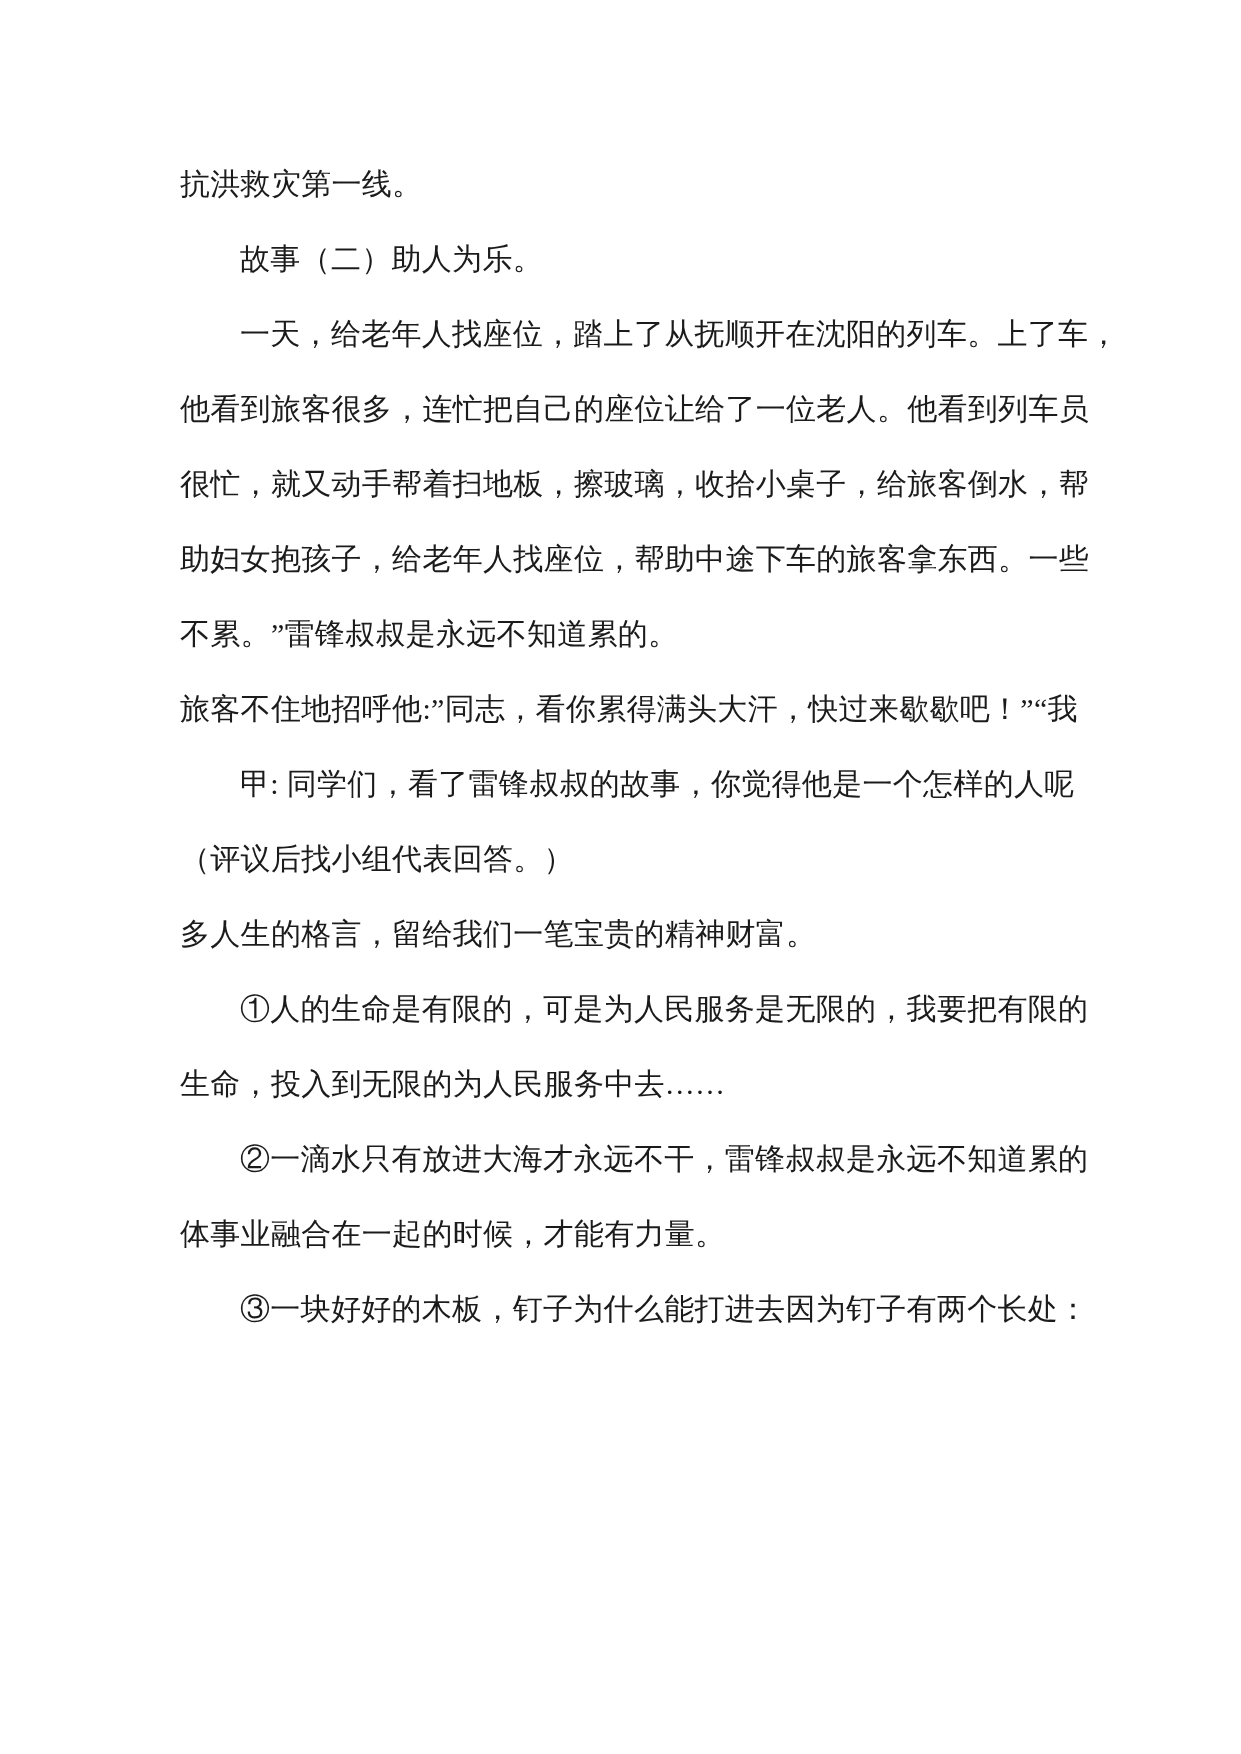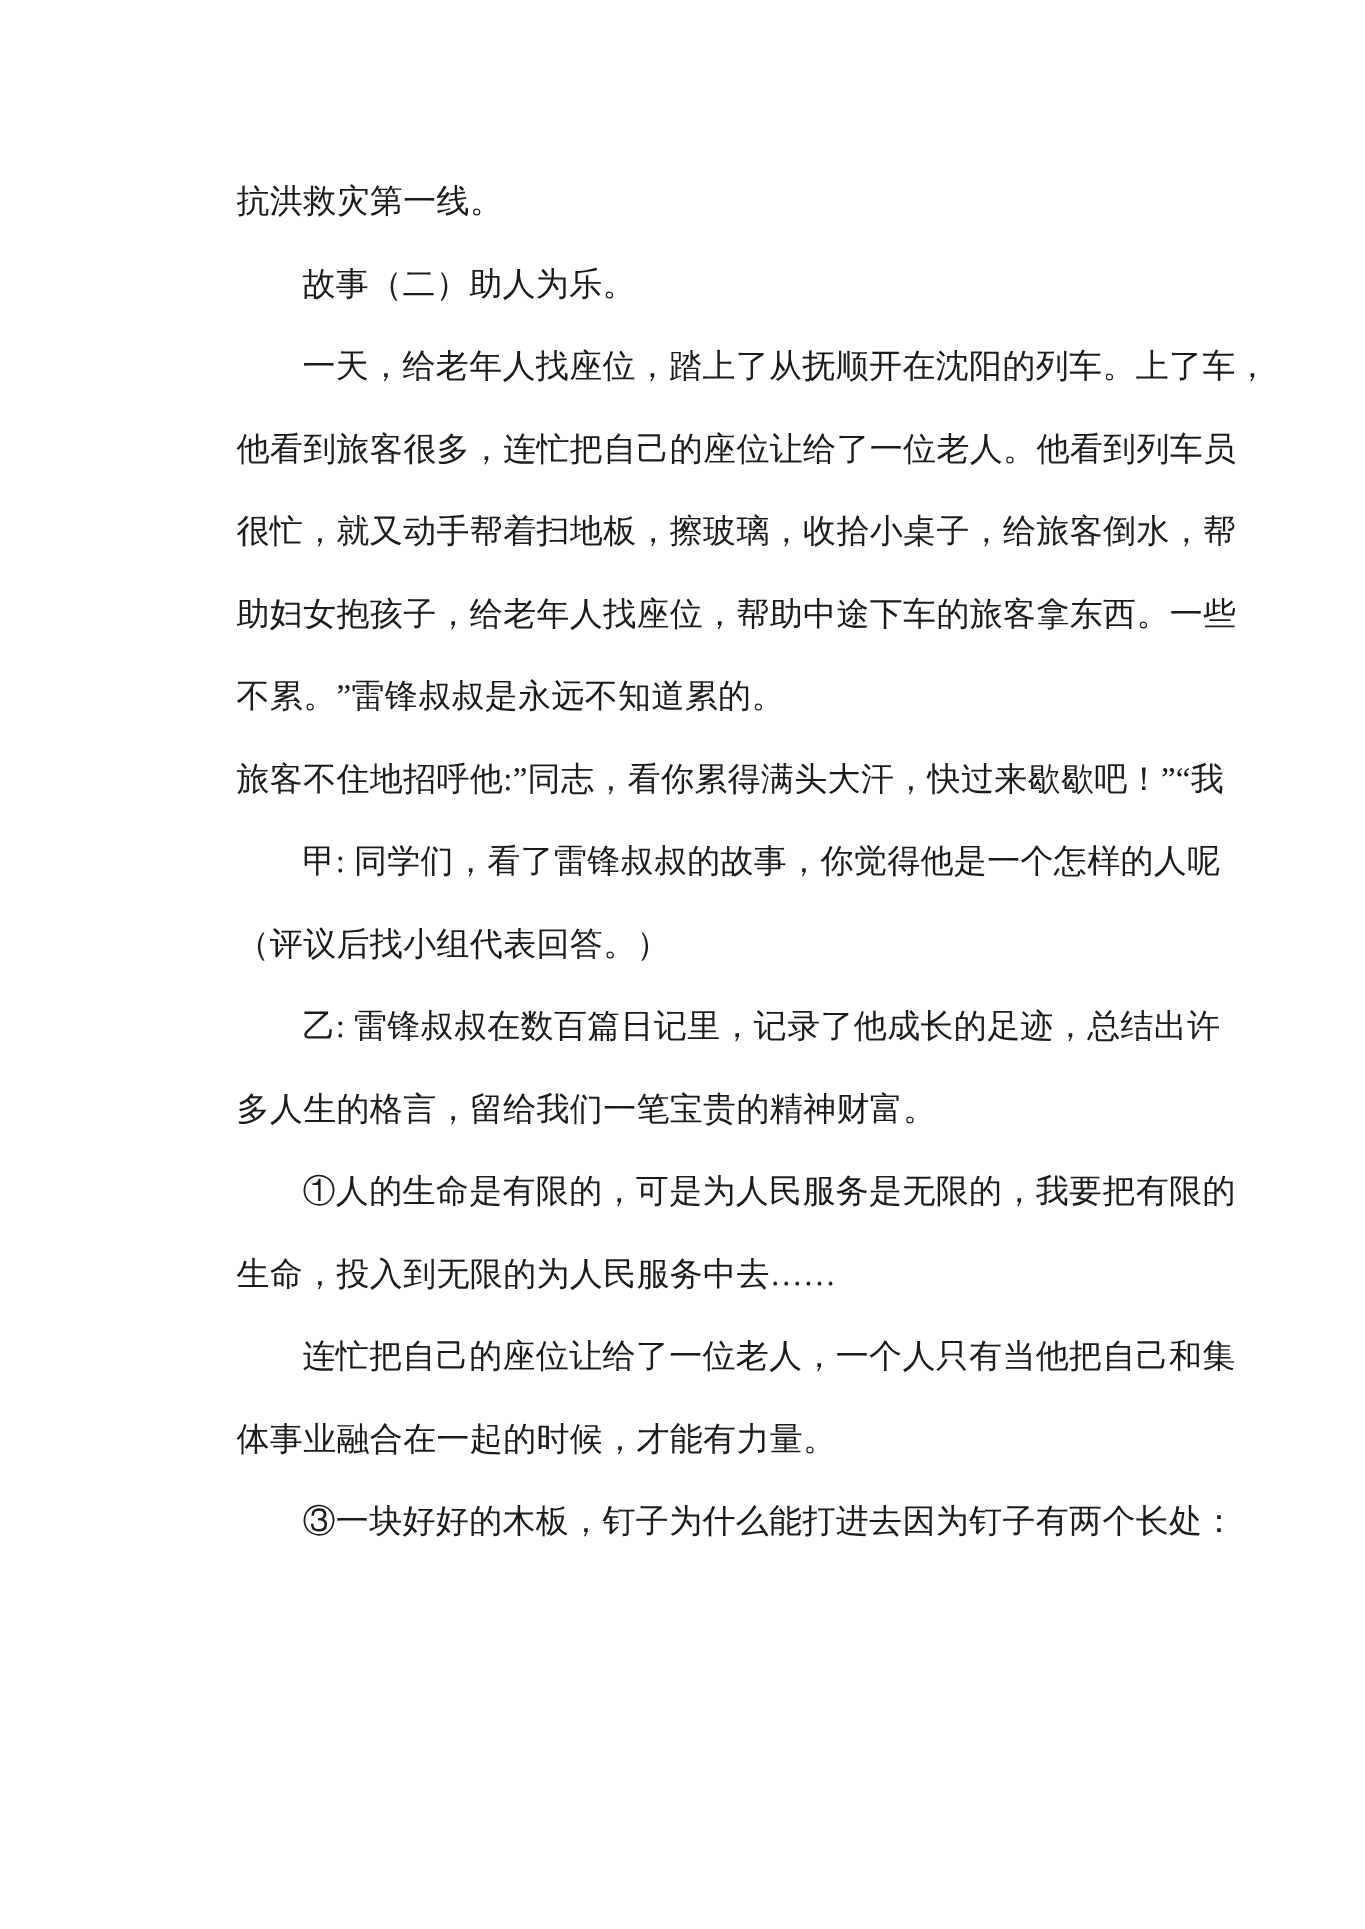--- a/index.html
+++ b/index.html
@@ -32,32 +32,31 @@
     letter-spacing: 0.3px;
   }
   .line.indent {
     padding-left: 60px;
   }
 </style>
 </head>
 <body style="background: rgb(255, 255, 255);">
 
 <div class="page">
-  <div class="doc-body" id="doc-body" style="color: rgb(27, 27, 27); margin-left: 35px;">
+  <div class="doc-body" id="doc-body" style="color: rgb(27, 27, 27);">
       <div class="line">抗洪救灾第一线。</div>
       <div class="line indent">故事（二）助人为乐。</div>
       <div class="line indent">一天，给老年人找座位，踏上了从抚顺开在沈阳的列车。上了车，</div>
       <div class="line">他看到旅客很多，连忙把自己的座位让给了一位老人。他看到列车员</div>
       <div class="line">很忙，就又动手帮着扫地板，擦玻璃，收拾小桌子，给旅客倒水，帮</div>
       <div class="line">助妇女抱孩子，给老年人找座位，帮助中途下车的旅客拿东西。一些</div>
       <div class="line">不累。”雷锋叔叔是永远不知道累的。</div>
       <div class="line">旅客不住地招呼他:”同志，看你累得满头大汗，快过来歇歇吧！”“我</div>
       <div class="line indent">甲: 同学们，看了雷锋叔叔的故事，你觉得他是一个怎样的人呢</div>
       <div class="line">（评议后找小组代表回答。）</div>
-      <div class="line indent">乙: 雷锋叔叔在数百篇日记里，记录了他成长的足迹，总结出许</div>
       <div class="line">多人生的格言，留给我们一笔宝贵的精神财富。</div>
       <div class="line indent">①人的生命是有限的，可是为人民服务是无限的，我要把有限的</div>
       <div class="line">生命，投入到无限的为人民服务中去……</div>
-      <div class="line indent">连忙把自己的座位让给了一位老人，一个人只有当他把自己和集</div>
+      <div class="line indent">②一滴水只有放进大海才永远不干，雷锋叔叔是永远不知道累的</div>
       <div class="line">体事业融合在一起的时候，才能有力量。</div>
       <div class="line indent">③一块好好的木板，钉子为什么能打进去因为钉子有两个长处：</div>
     </div>
 </div>
 
 </body></html>

